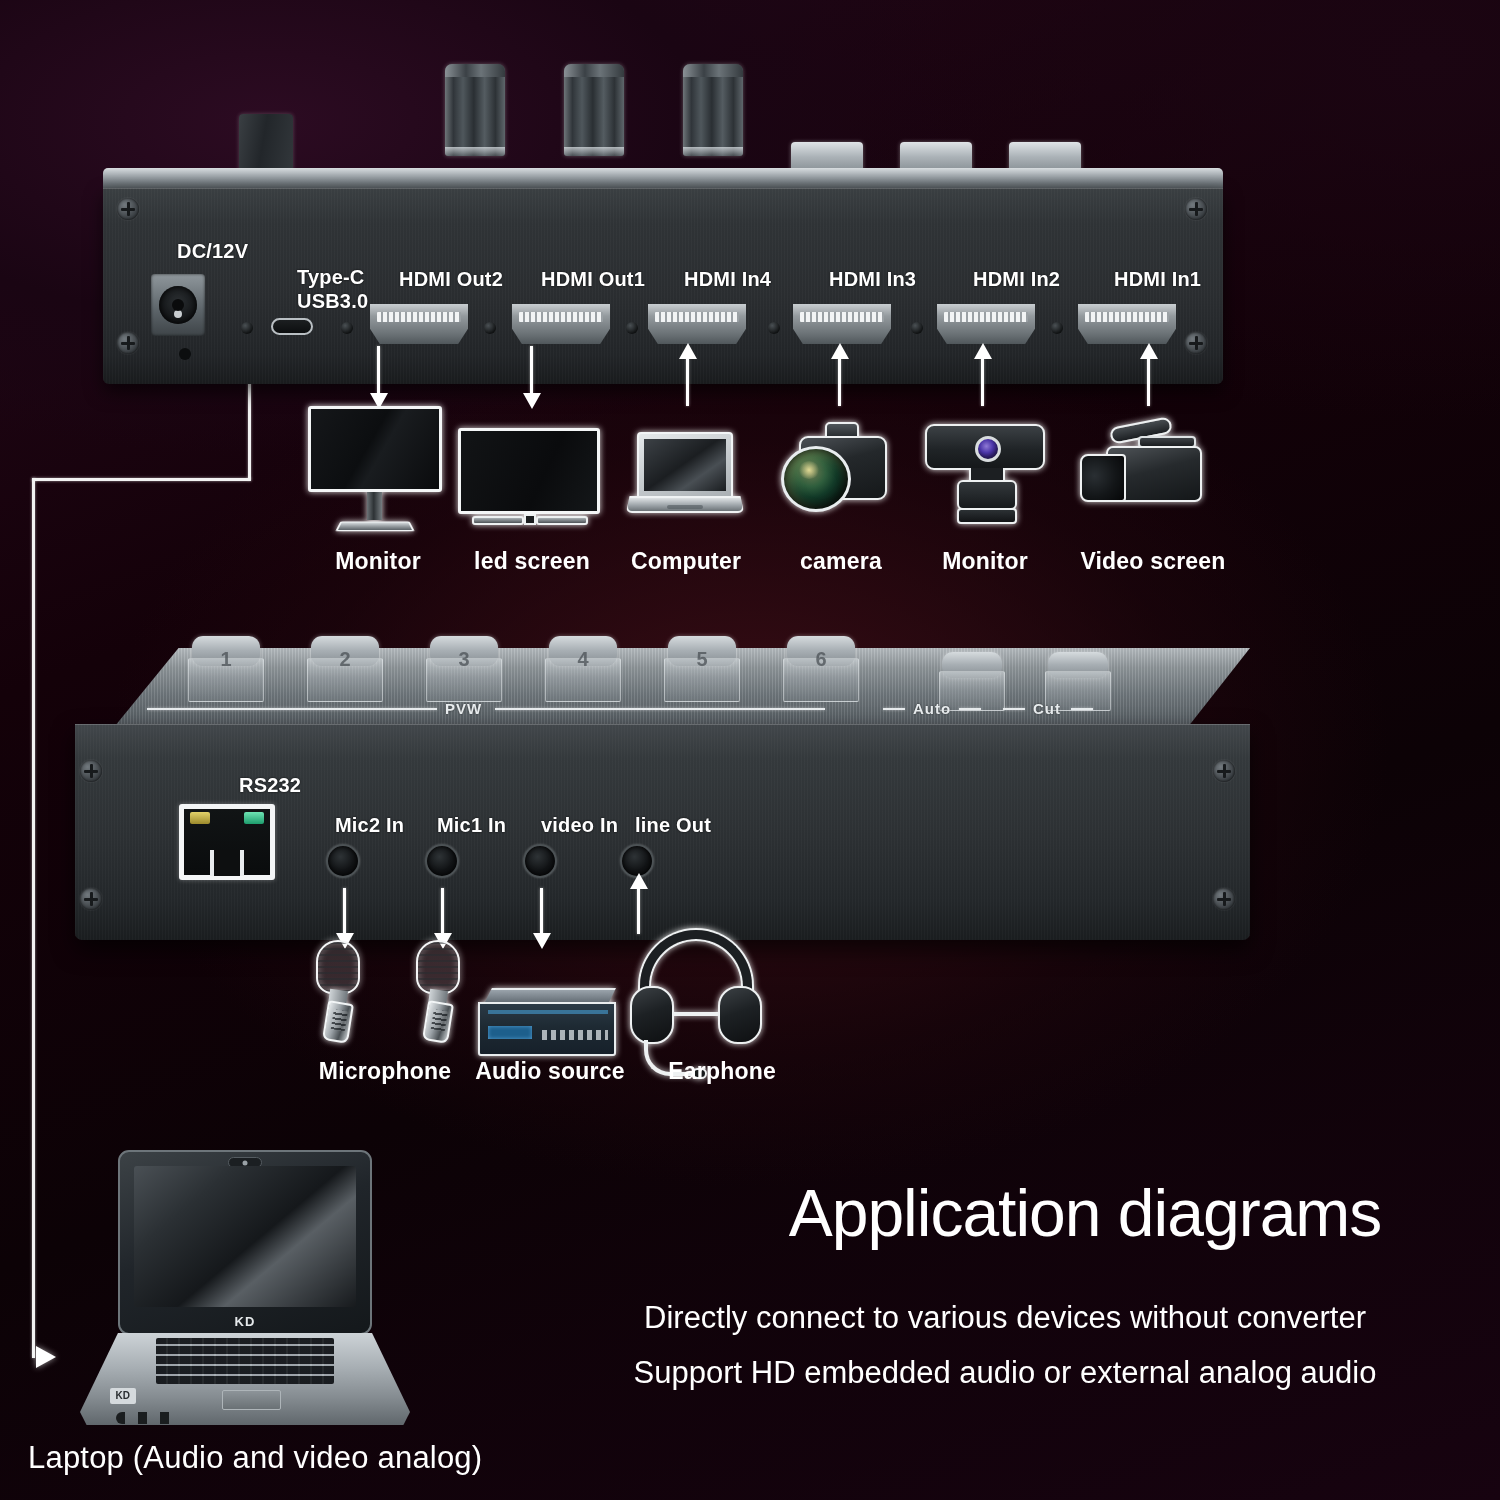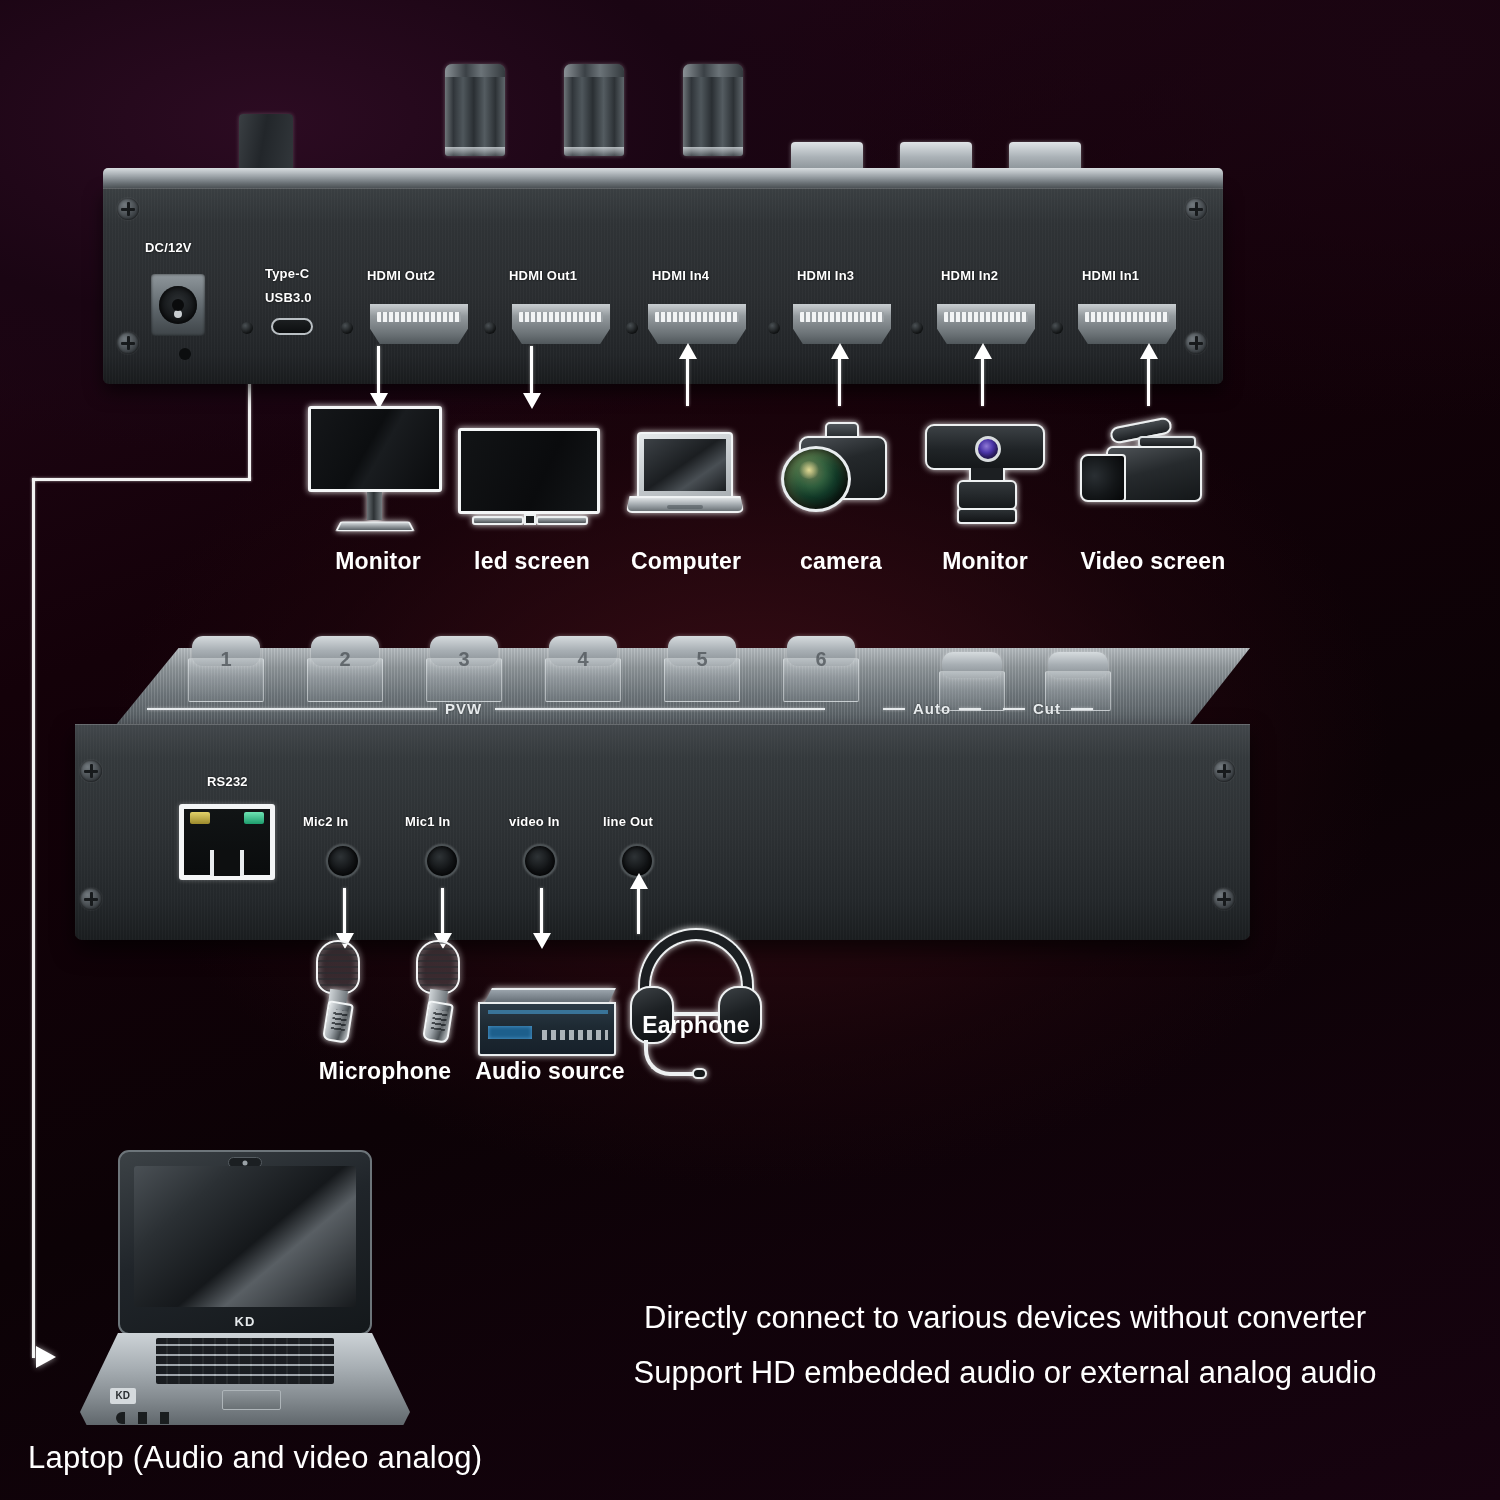--- a/index.html
+++ b/index.html
@@ -14,21 +14,21 @@
     background:
       radial-gradient(ellipse 820px 560px at 50% 50%, rgba(60,14,22,0.95) 0%, rgba(32,6,13,0.5) 55%, rgba(0,0,0,0) 78%),
       radial-gradient(ellipse 900px 420px at 18% 8%, #2c0b22 0%, #1a0513 48%, rgba(10,1,6,0) 80%),
       radial-gradient(ellipse 900px 500px at 95% 4%, #1b0512 0%, rgba(8,1,5,0) 72%),
       linear-gradient(160deg,#25081b 0%,#140109 34%,#0c0206 62%,#170310 100%);
     overflow:hidden;
   }
 
   
   .lbl{position:absolute;color:#fff;white-space:nowrap;letter-spacing:.2px;}
-  .panel-lbl{font-size:13px;font-weight:bold;text-shadow:0 0 2px rgba(0,0,0,.9);}
+  .panel-lbl{font-size:20px;font-weight:bold;text-shadow:0 0 2px rgba(0,0,0,.9);margin-left:32px;}
   .dev-lbl{font-size:23px;font-weight:bold;text-align:center;}
   .wline{position:absolute;background:#f2f2f2;box-shadow:0 0 3px rgba(255,255,255,.55);}
 
   
   .arrow{position:absolute;width:3px;background:#ffffff;box-shadow:0 0 3px rgba(255,255,255,.5);}
   .arrow::after{content:"";position:absolute;left:50%;transform:translateX(-50%);
      width:0;height:0;border-left:9px solid transparent;border-right:9px solid transparent;}
   .arrow.down::after{bottom:-15px;border-top:16px solid #ffffff;}
   .arrow.up::after{top:-15px;border-bottom:16px solid #ffffff;}
 
@@ -495,32 +495,33 @@
     </div>
   </div>
   <div class="lbl dev-lbl" style="left:470px;top:1058px;width:160px;">Audio source</div>
 
   <div class="dev glow" style="left:630px;top:930px;width:132px;height:150px;">
     <div class="hp-band"></div>
     <div class="hp-cup l"></div>
     <div class="hp-cup r"></div>
     <div class="hp-boom"></div>
   </div>
-  <div class="lbl dev-lbl" style="left:616px;top:1012px;width:160px;">Earphone</div>
+  <div class="lbl dev-lbl" style="left:616px;top:1058px;width:160px;text-align:right;">Earphone</div>
 
   <div id="biglap">
     <div class="lid">
       <div class="cam"></div>
       <div class="scr"></div>
       <div class="brand">KD</div>
     </div>
     <div class="deck"></div>
     <div class="kb"></div>
     <div class="tpad"></div>
     <div class="badge">KD</div>
     <div class="jacks"></div>
   </div>
   <div class="lbl" style="left:28px;top:1440px;font-size:31px;">Laptop (Audio and video analog)</div>
 
+  <div id="title">Application diagrams</div>
   <div class="subline" style="top:1355px;">Support HD embedded audio or external analog audio</div>
   <div class="subline" style="top:1300px;">Directly connect to various devices without converter</div>
 
 </div>
 
 </body></html>

